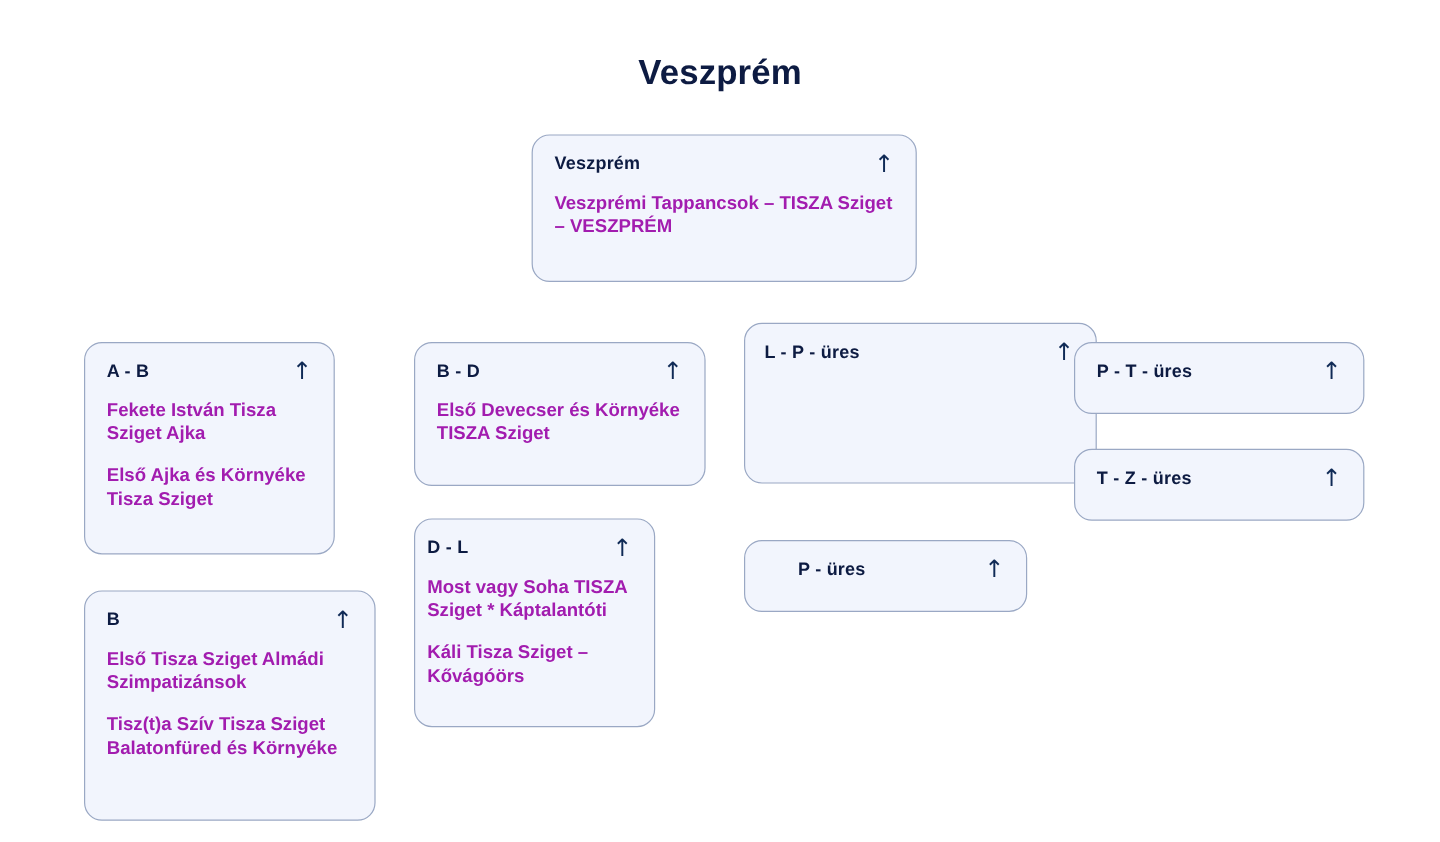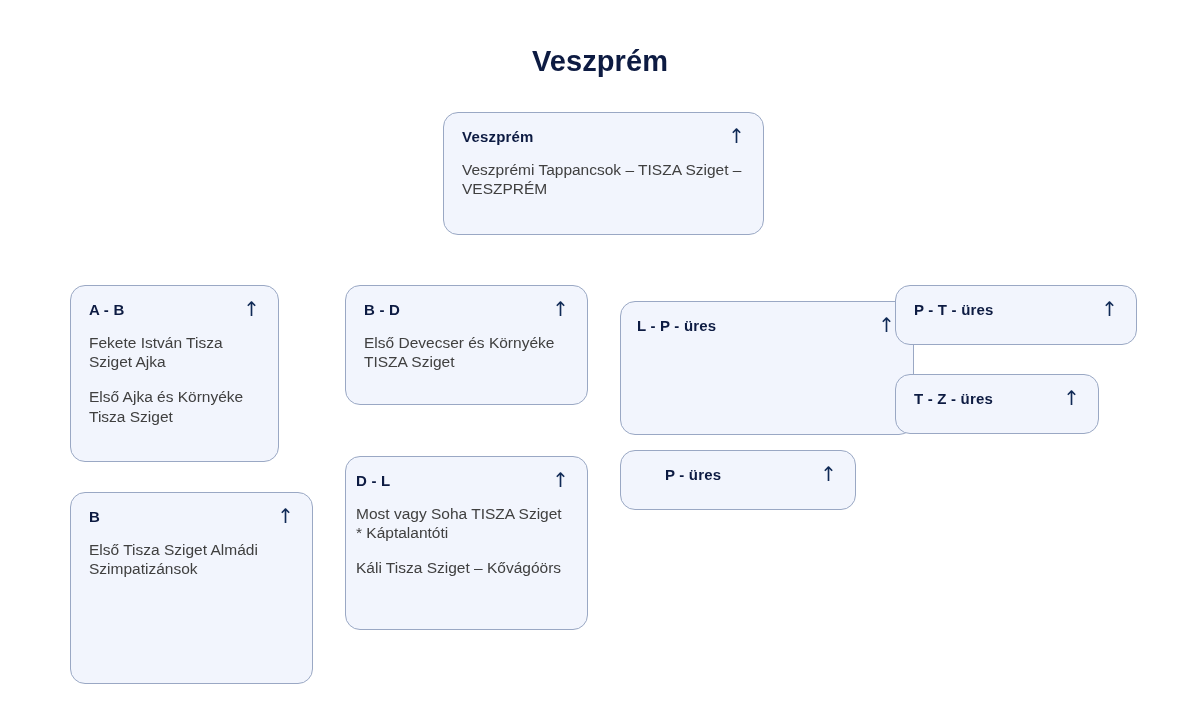--- a/index.html
+++ b/index.html
@@ -62,36 +62,37 @@
     margin-top: -2px;
   }
 
   .card-body {
     margin-top: 14px;
   }
 
   .entry {
     font-size: 15.5px;
     line-height: 1.25;
-    color: #404040;
+    color: #a21caf;
     margin: 0 0 16px 0;
     white-space: pre-line;
+    font-weight: bold;
   }
   .entry:last-child { margin-bottom: 0; }
 
   
   #card-veszprem    { left: 443px; top: 112px;  width: 321px; height: 123px; }
   #card-a-b         { left: 70px;  top: 285px;  width: 209px; height: 177px; }
   #card-b           { left: 70px;  top: 492px;  width: 243px; height: 192px; }
   #card-b-d         { left: 345px; top: 285px;  width: 243px; height: 120px; }
-  #card-d-l         { left: 345px; top: 456px;  width: 243px; height: 174px; padding-left: 10px; }
-  #card-l-p         { left: 620px; top: 301px;  width: 294px; height: 134px; padding-left: 16px; }
+  #card-d-l         { left: 345px; top: 432px;  width: 201px; height: 174px; padding-left: 10px; }
+  #card-l-p         { left: 620px; top: 269px;  width: 294px; height: 134px; padding-left: 16px; }
   #card-p           { left: 620px; top: 450px;  width: 236px; height: 60px; padding-left: 44px;  }
   #card-p-t         { left: 895px; top: 285px;  width: 242px; height: 60px;  }
-  #card-t-z         { left: 895px; top: 374px;  width: 204px; height: 60px;  }
+  #card-t-z         { left: 895px; top: 374px;  width: 242px; height: 60px;  }
 </style>
 </head>
 <body>
 
 <h1 id="page-title">Veszprém</h1>
 
 <div class="card" id="card-veszprem">
   <div class="card-head">
     <span class="card-title">Veszprém</span>
     <span class="card-arrow">↑</span>
@@ -112,20 +113,21 @@
   </div>
 </div>
 
 <div class="card" id="card-b">
   <div class="card-head">
     <span class="card-title">B</span>
     <span class="card-arrow">↑</span>
   </div>
   <div class="card-body">
     <p class="entry">Első Tisza Sziget Almádi Szimpatizánsok</p>
+    <p class="entry">Tisz(t)a Szív Tisza Sziget Balatonfüred és Környéke</p>
   </div>
 </div>
 
 <div class="card" id="card-b-d">
   <div class="card-head">
     <span class="card-title">B - D</span>
     <span class="card-arrow">↑</span>
   </div>
   <div class="card-body">
     <p class="entry">Első Devecser és Környéke TISZA Sziget</p>

